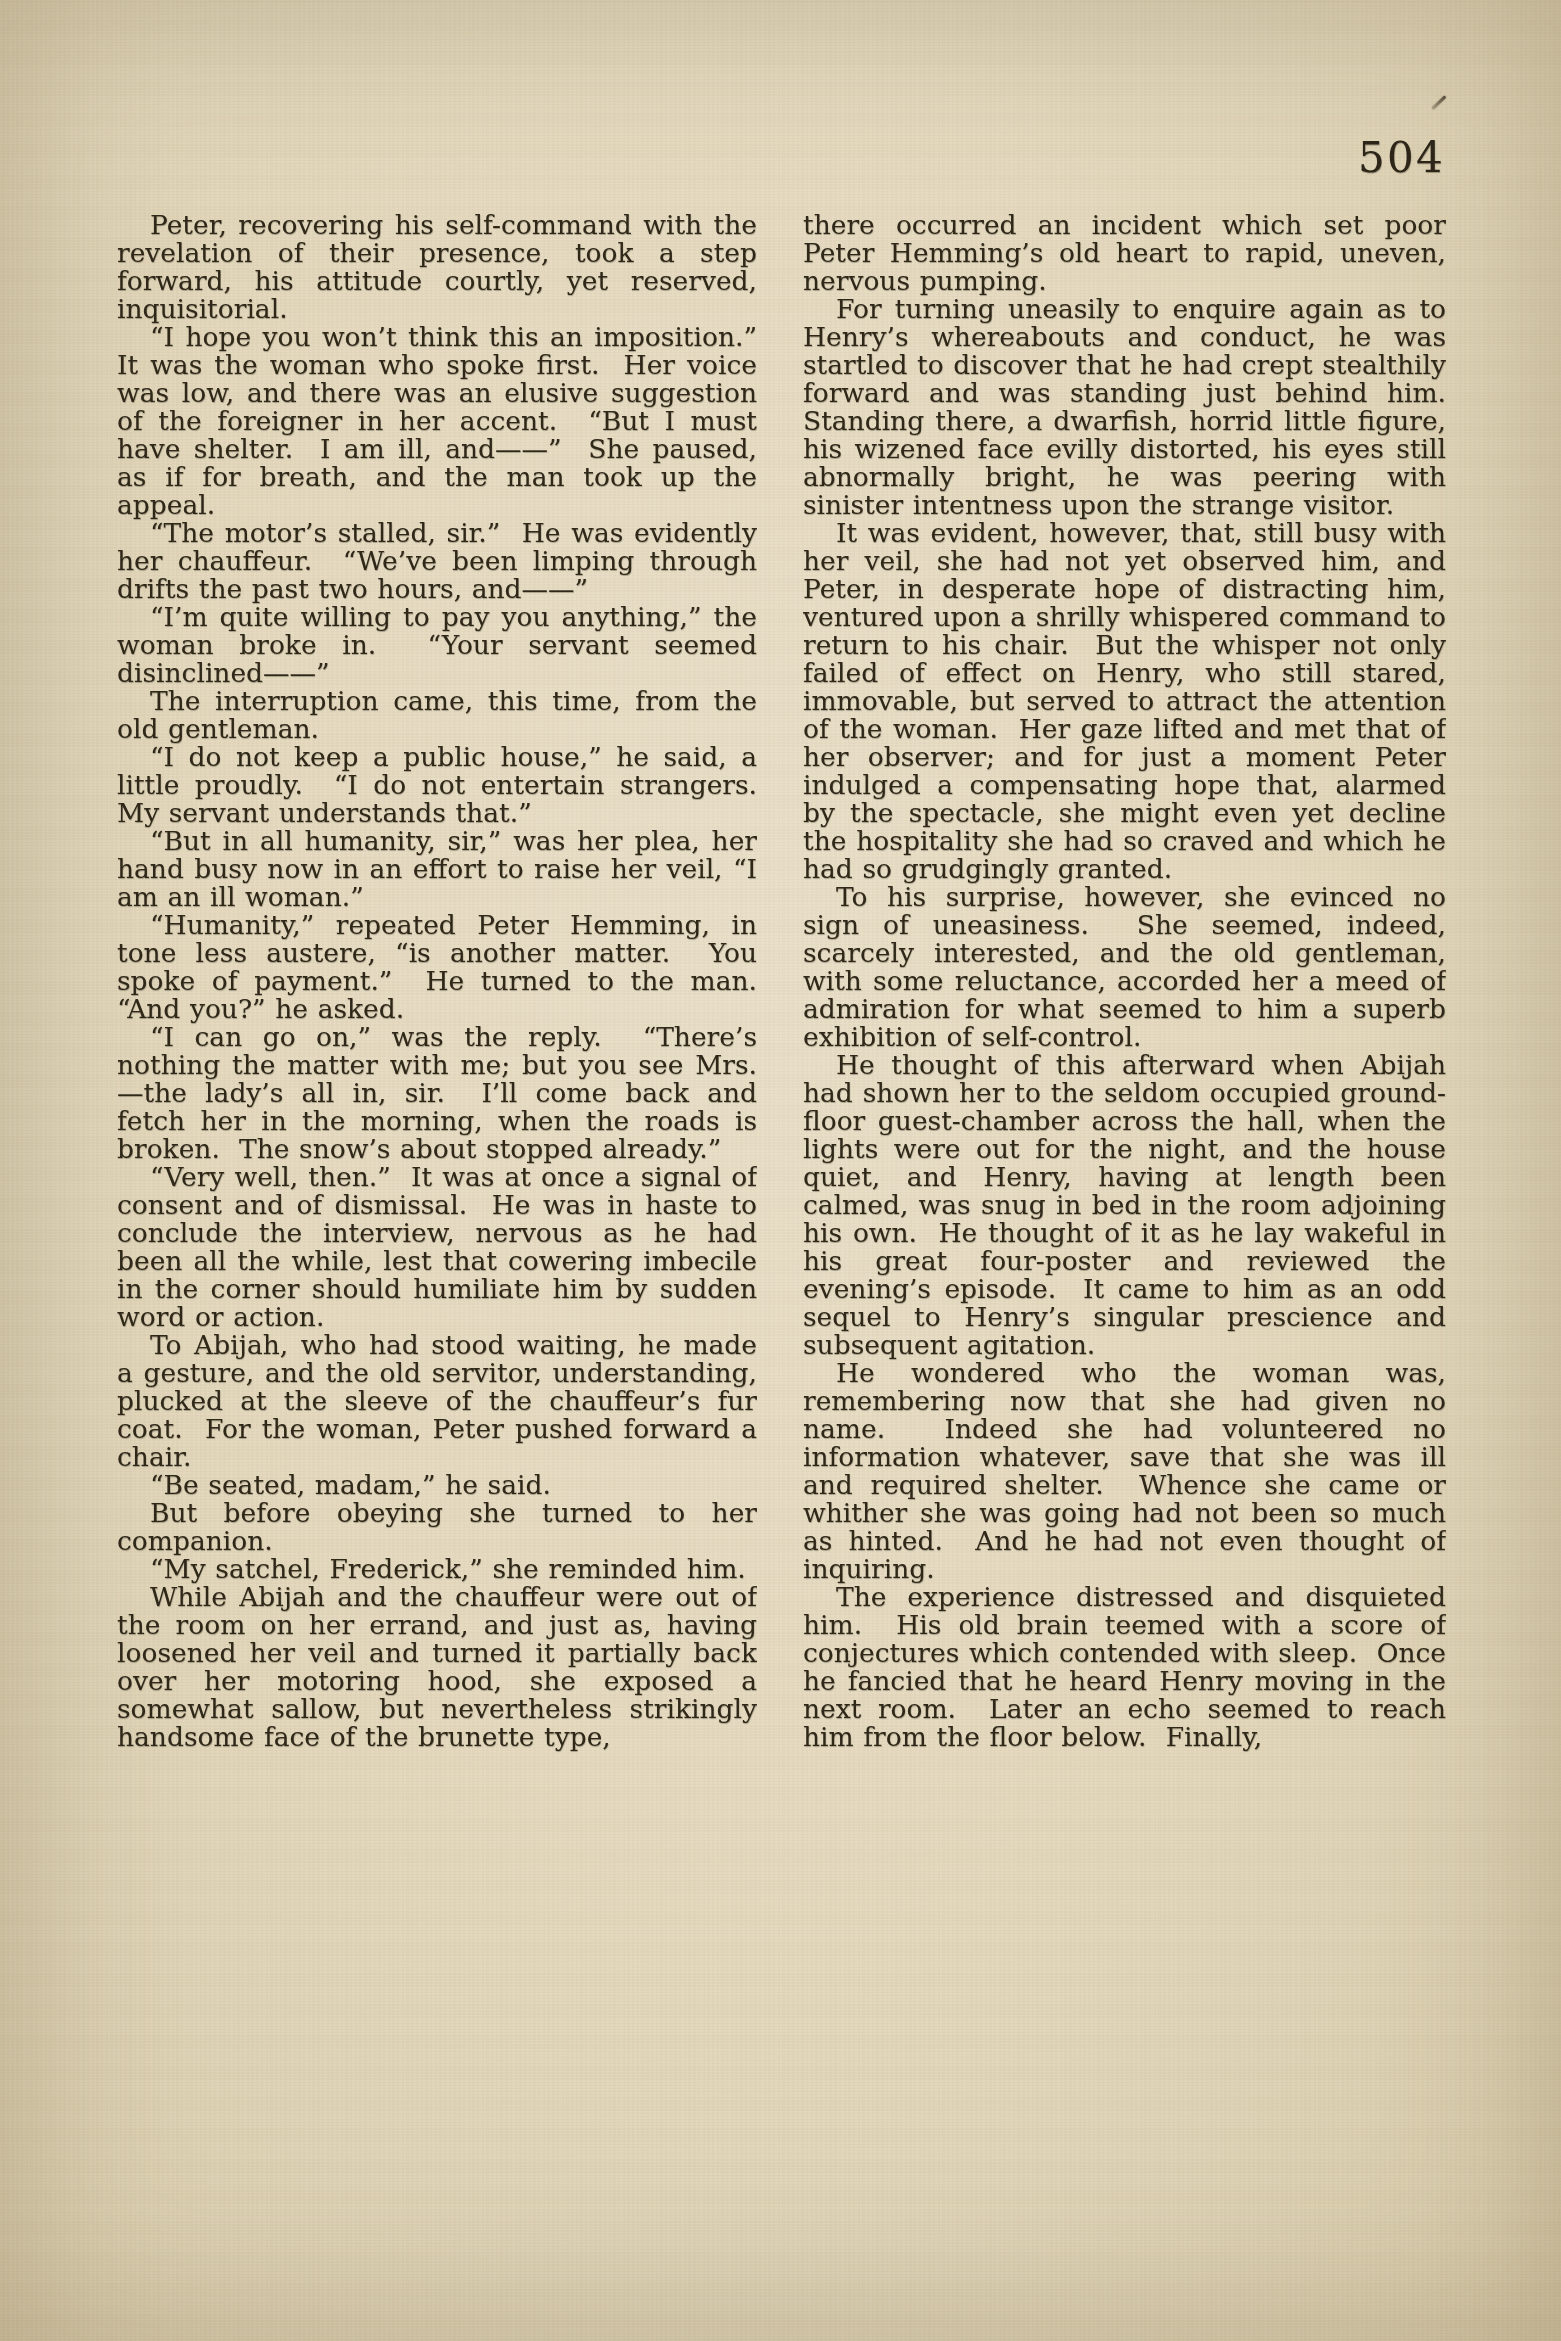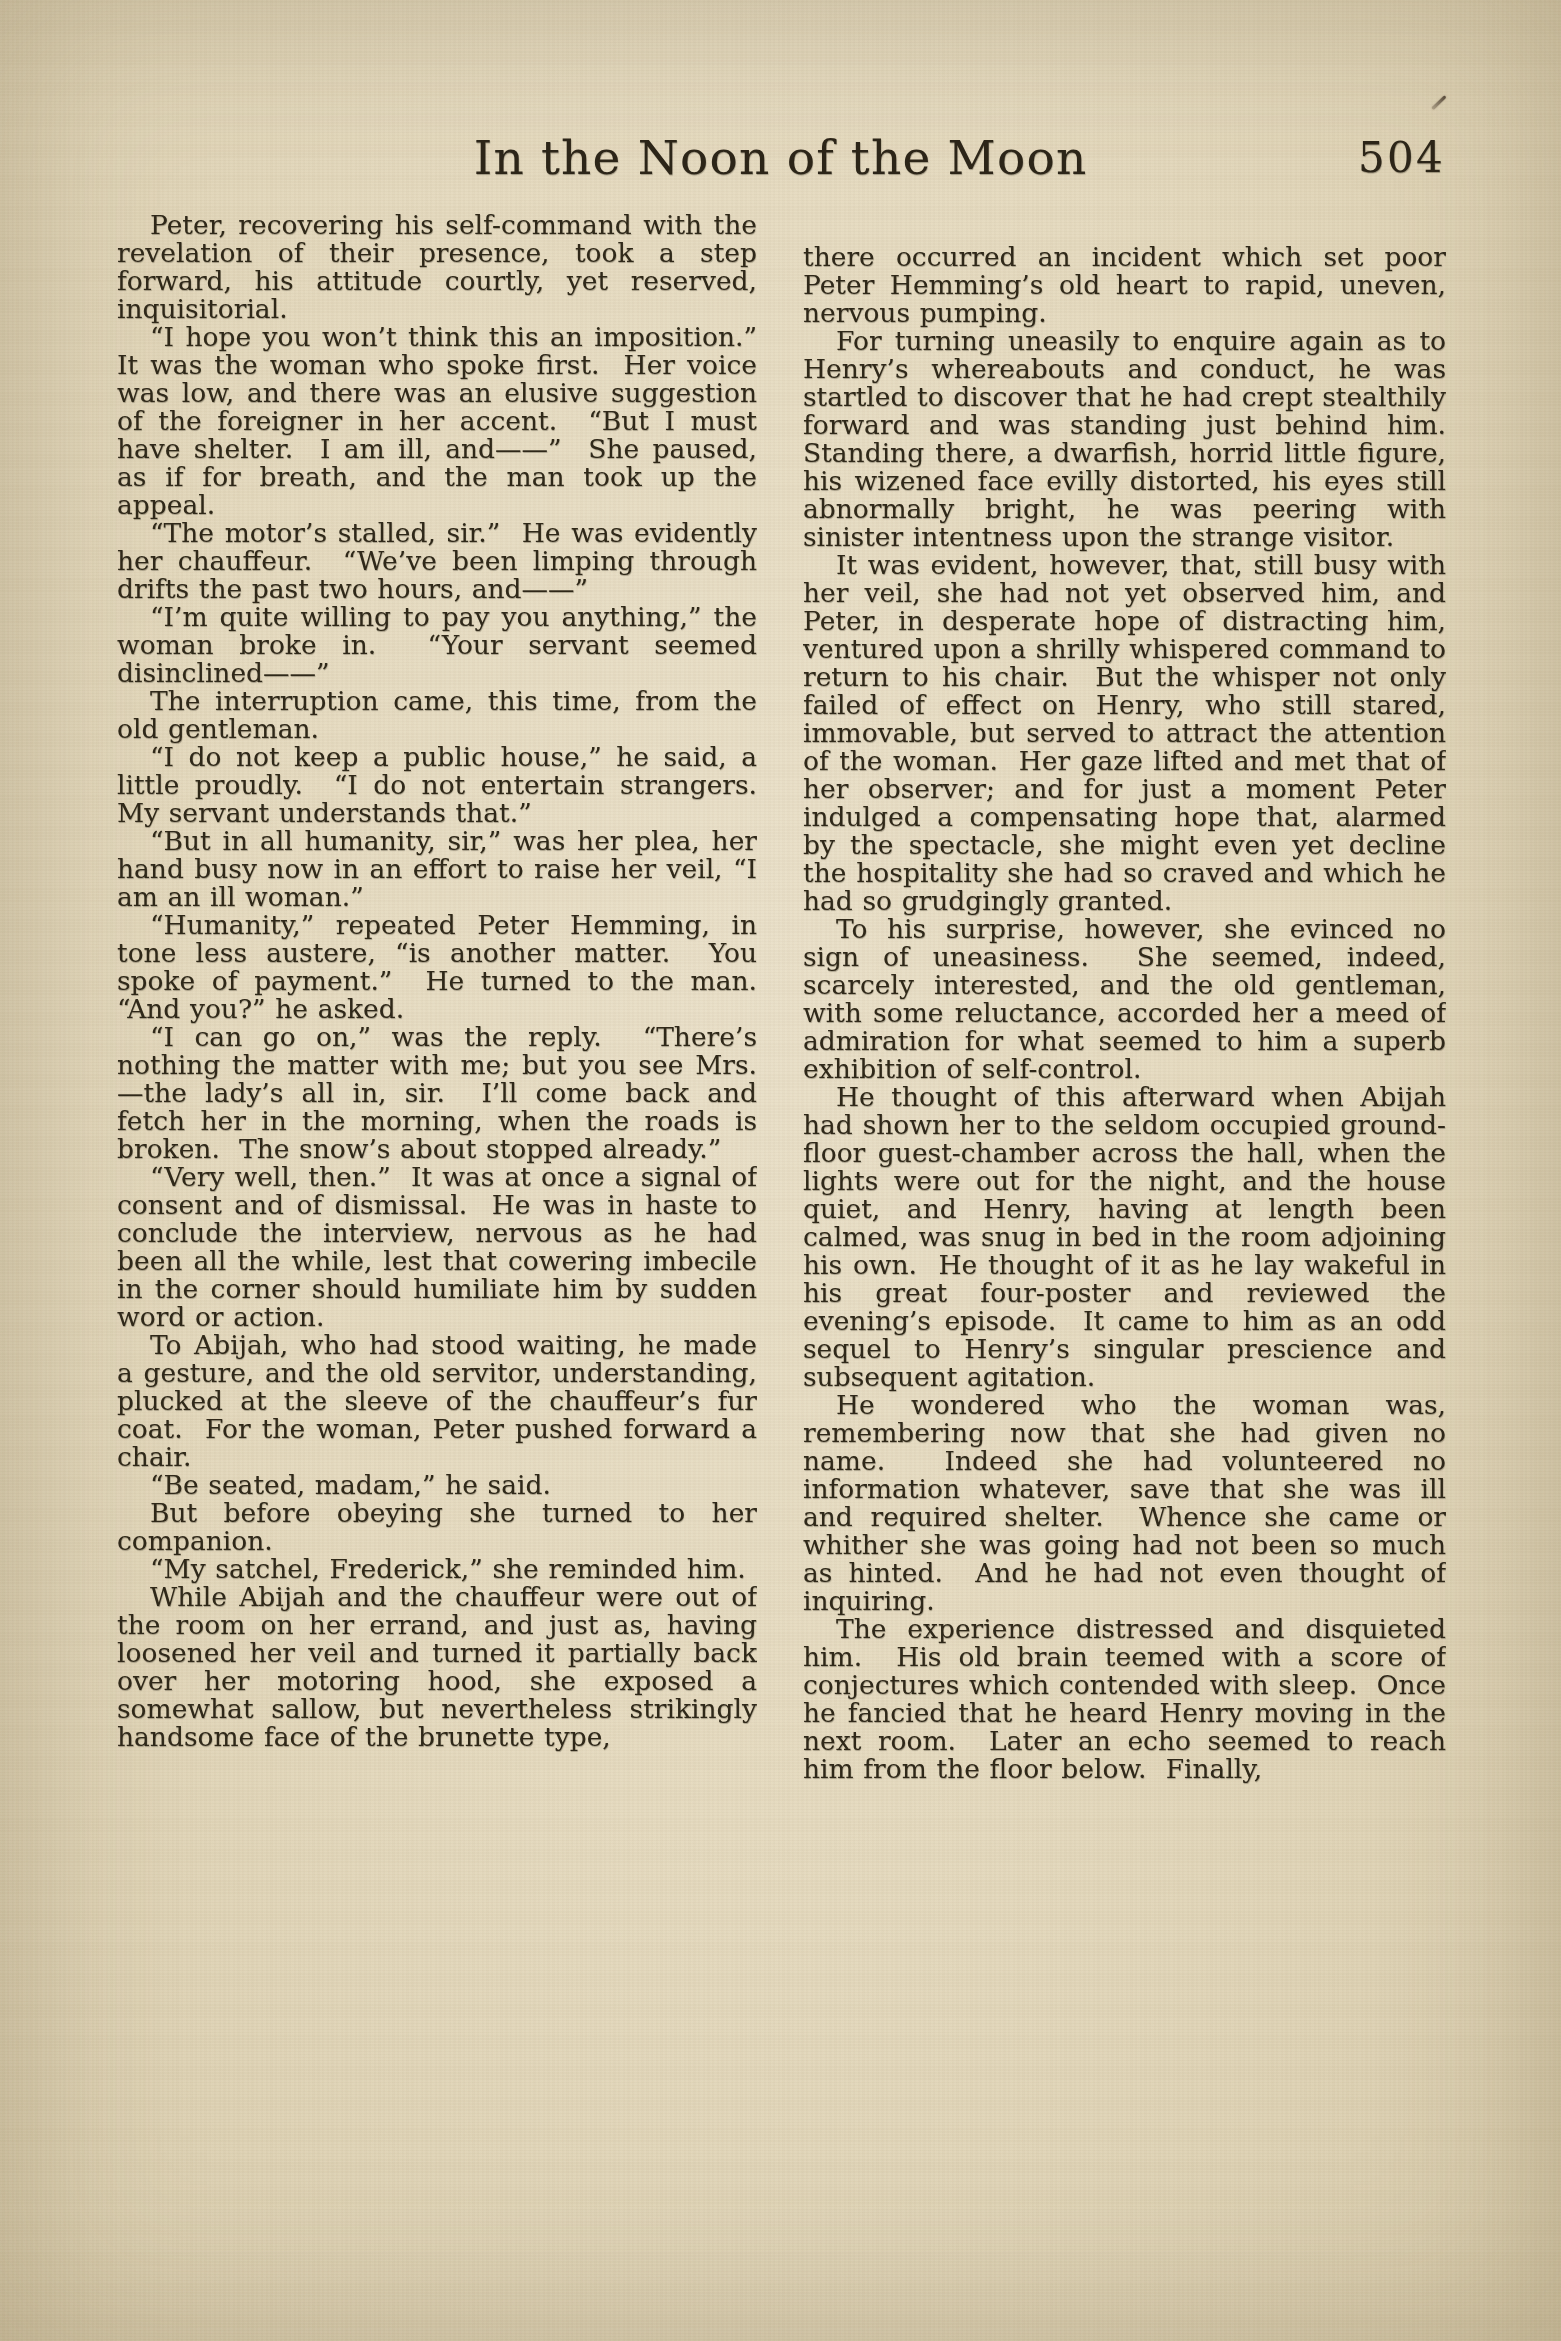--- a/index.html
+++ b/index.html
@@ -74,27 +74,25 @@
   }
   .column-left  { left: 117px;  width: 640px; }
   .column-right { left: 803px; width: 643px; }
   .text-column p {
     margin: 0;
     padding: 0;
     text-indent: 33px;
   }
   .text-column p.no-indent {
     text-indent: 0;
-    margin-top: 32px;
   }
 </style>
 </head>
 <body>
 
 <div class="page">
-  <h1 class="page-title">In the Noon of the Moon</h1>
   <span class="page-number">504</span>
   <span class="pen-mark"></span>
 
   <section class="text-column column-left" id="col-left"><p>Peter, recovering his self-command with the revelation of their presence, took a step forward, his attitude courtly, yet reserved, inquisitorial.</p><p>“I hope you won’t think this an imposition.”  It was the woman who spoke first.  Her voice was low, and there was an elusive suggestion of the foreigner in her accent.  “But I must have shelter.  I am ill, and——”  She paused, as if for breath, and the man took up the appeal.</p><p>“The motor’s stalled, sir.”  He was evidently her chauffeur.  “We’ve been limping through drifts the past two hours, and——”</p><p>“I’m quite willing to pay you anything,” the woman broke in.  “Your servant seemed disinclined——”</p><p>The interruption came, this time, from the old gentleman.</p><p>“I do not keep a public house,” he said, a little proudly.  “I do not entertain strangers.  My servant understands that.”</p><p>“But in all humanity, sir,” was her plea, her hand busy now in an effort to raise her veil, “I am an ill woman.”</p><p>“Humanity,” repeated Peter Hemming, in tone less austere, “is another matter.  You spoke of payment.”  He turned to the man.  “And you?” he asked.</p><p>“I can go on,” was the reply.  “There’s nothing the matter with me; but you see Mrs.—the lady’s all in, sir.  I’ll come back and fetch her in the morning, when the roads is broken.  The snow’s about stopped already.”</p><p>“Very well, then.”  It was at once a signal of consent and of dismissal.  He was in haste to conclude the interview, nervous as he had been all the while, lest that cowering imbecile in the corner should humiliate him by sudden word or action.</p><p>To Abijah, who had stood waiting, he made a gesture, and the old servitor, understanding, plucked at the sleeve of the chauffeur’s fur coat.  For the woman, Peter pushed forward a chair.</p><p>“Be seated, madam,” he said.</p><p>But before obeying she turned to her companion.</p><p>“My satchel, Frederick,” she reminded him.</p><p>While Abijah and the chauffeur were out of the room on her errand, and just as, having loosened her veil and turned it partially back over her motoring hood, she exposed a somewhat sallow, but nevertheless strikingly handsome face of the brunette type,</p></section>
   <section class="text-column column-right" id="col-right"><p class="no-indent">there occurred an incident which set poor Peter Hemming’s old heart to rapid, uneven, nervous pumping.</p><p>For turning uneasily to enquire again as to Henry’s whereabouts and conduct, he was startled to discover that he had crept stealthily forward and was standing just behind him.  Standing there, a dwarfish, horrid little figure, his wizened face evilly distorted, his eyes still abnormally bright, he was peering with sinister intentness upon the strange visitor.</p><p>It was evident, however, that, still busy with her veil, she had not yet observed him, and Peter, in desperate hope of distracting him, ventured upon a shrilly whispered command to return to his chair.  But the whisper not only failed of effect on Henry, who still stared, immovable, but served to attract the attention of the woman.  Her gaze lifted and met that of her observer; and for just a moment Peter indulged a compensating hope that, alarmed by the spectacle, she might even yet decline the hospitality she had so craved and which he had so grudgingly granted.</p><p>To his surprise, however, she evinced no sign of uneasiness.  She seemed, indeed, scarcely interested, and the old gentleman, with some reluctance, accorded her a meed of admiration for what seemed to him a superb exhibition of self-control.</p><p>He thought of this afterward when Abijah had shown her to the seldom occupied ground-floor guest-chamber across the hall, when the lights were out for the night, and the house quiet, and Henry, having at length been calmed, was snug in bed in the room adjoining his own.  He thought of it as he lay wakeful in his great four-poster and reviewed the evening’s episode.  It came to him as an odd sequel to Henry’s singular prescience and subsequent agitation.</p><p>He wondered who the woman was, remembering now that she had given no name.  Indeed she had volunteered no information whatever, save that she was ill and required shelter.  Whence she came or whither she was going had not been so much as hinted.  And he had not even thought of inquiring.</p><p>The experience distressed and disquieted him.  His old brain teemed with a score of conjectures which contended with sleep.  Once he fancied that he heard Henry moving in the next room.  Later an echo seemed to reach him from the floor below.  Finally,</p></section>
 </div>
 
 
 </body></html>

